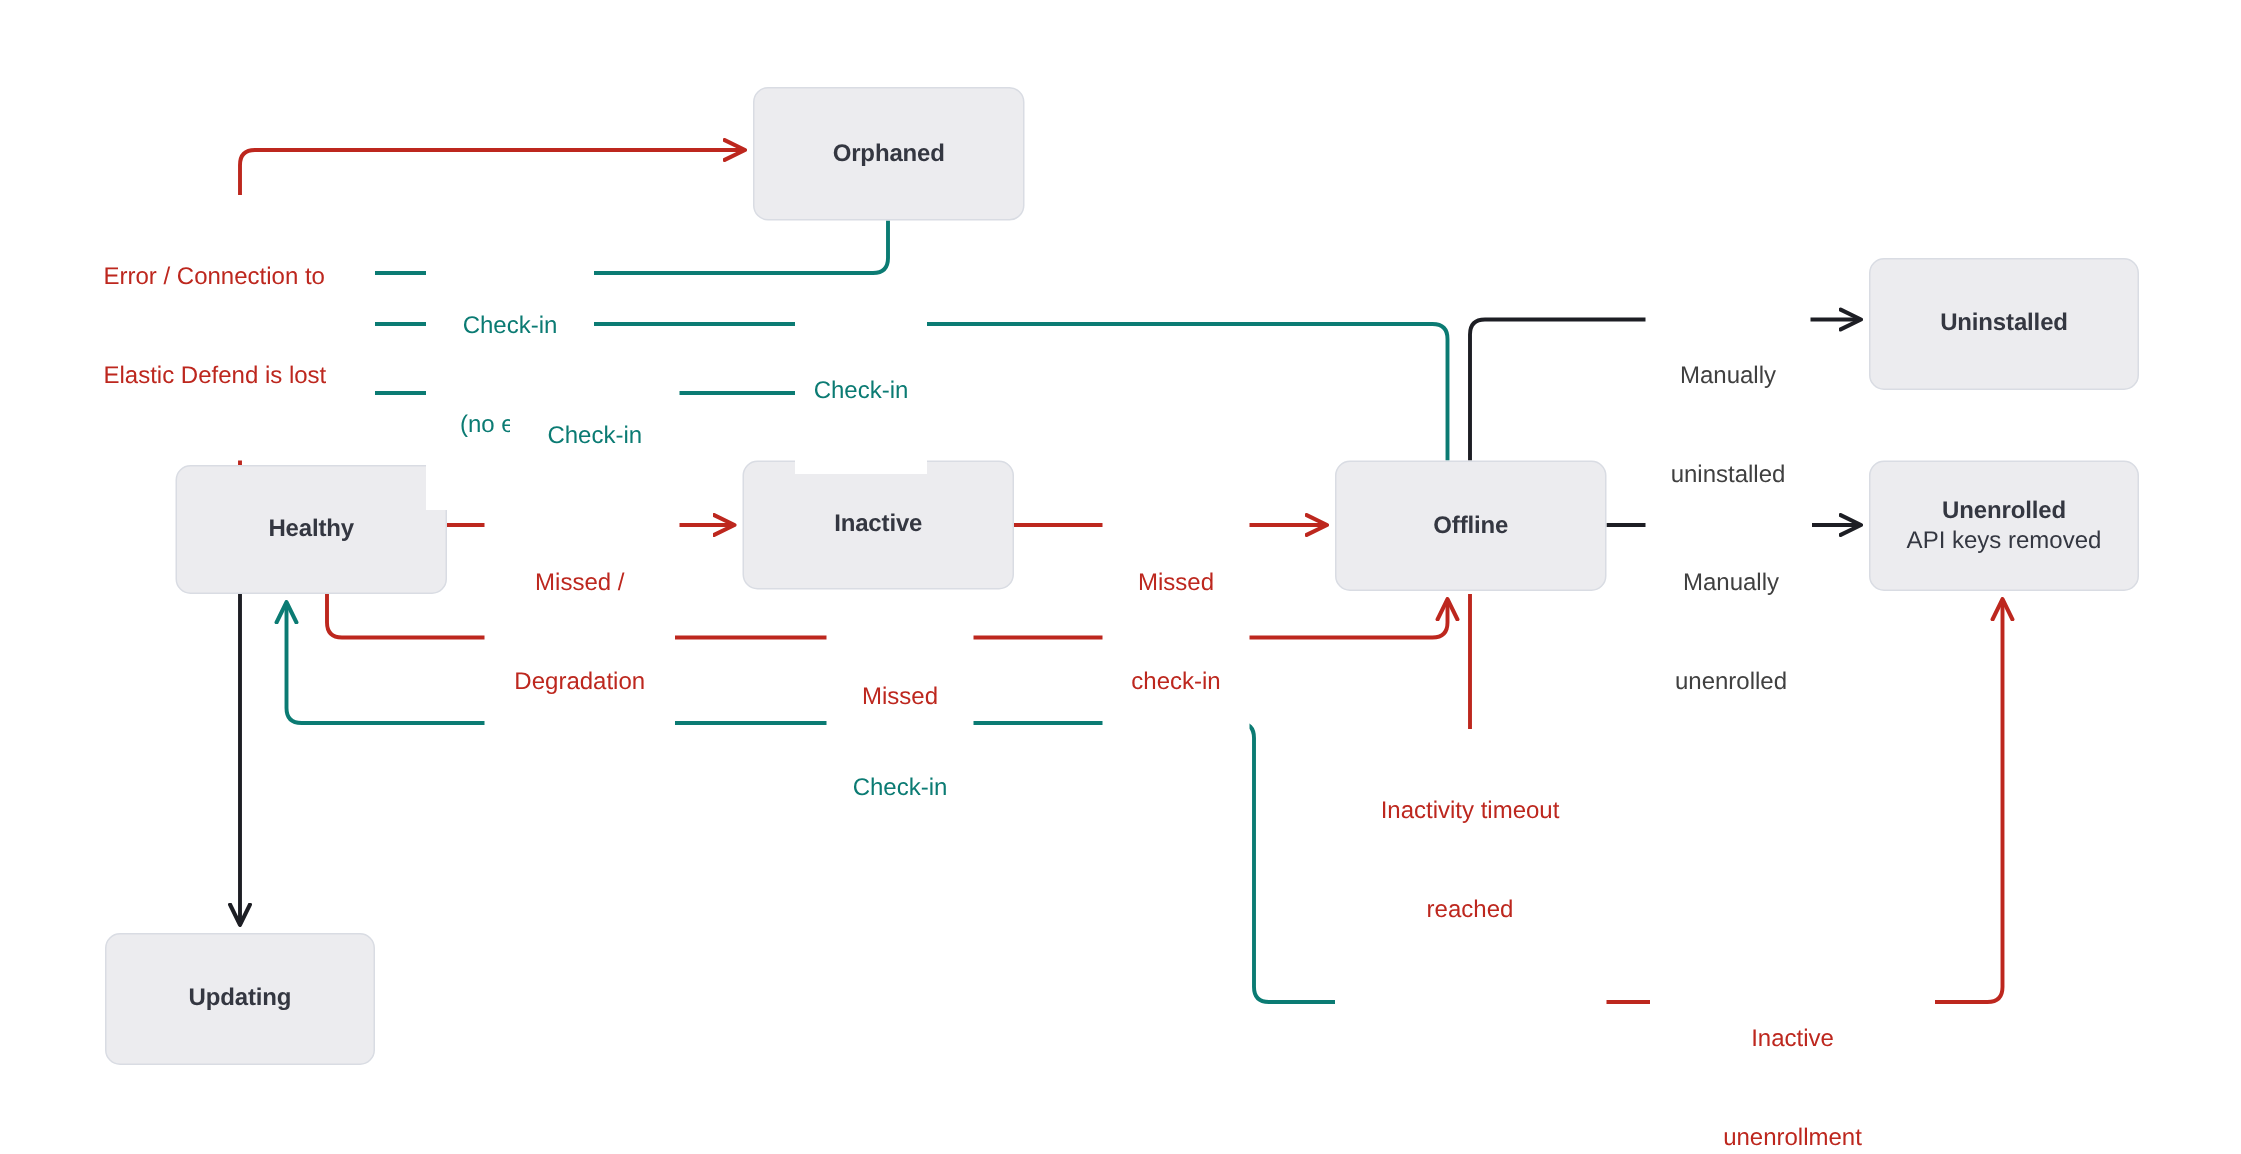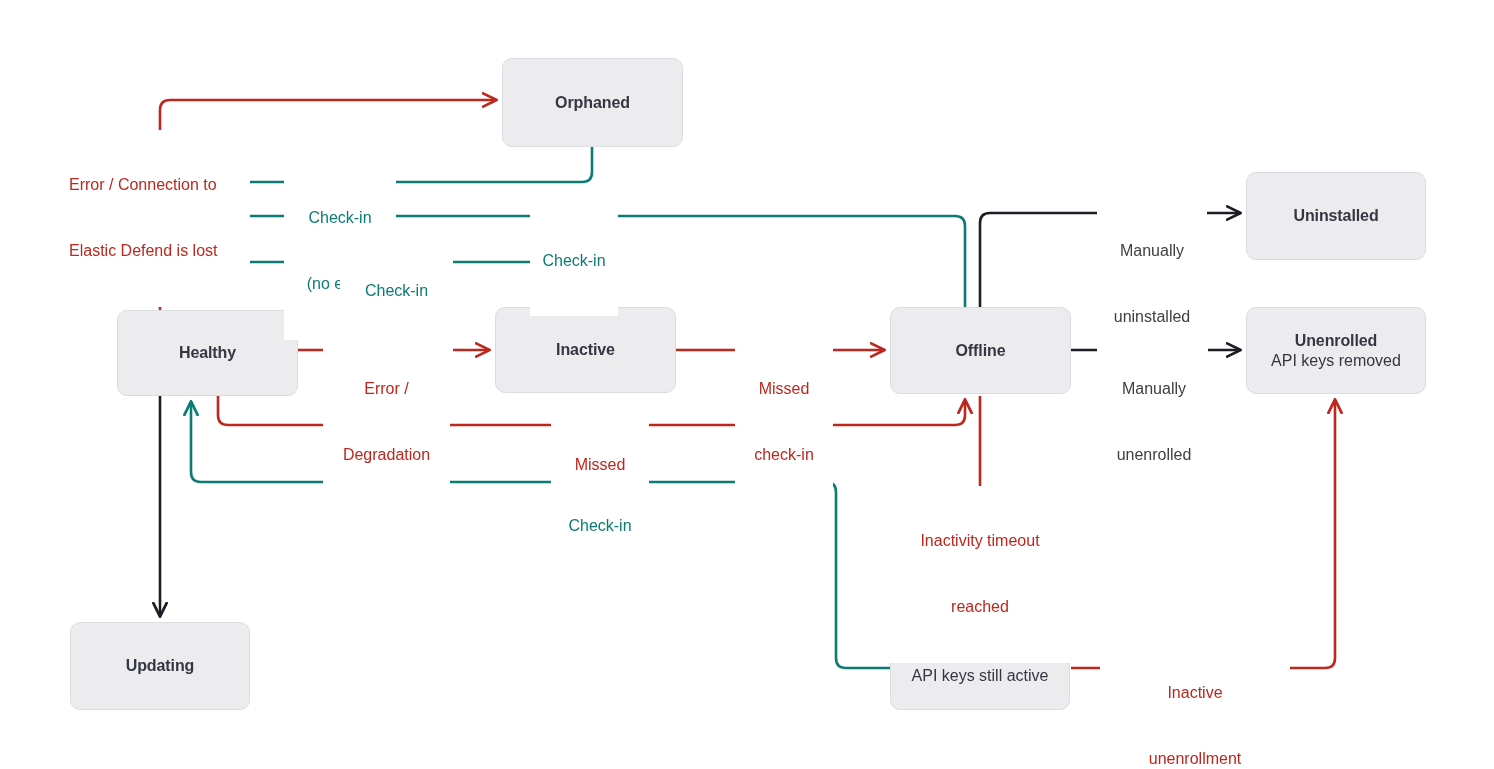--- a/index.html
+++ b/index.html
@@ -135,24 +135,20 @@
 
   <div class="node-box" style="left:1246px; top:307px; width:180px; height:87px;">
     <div class="node-title">Unenrolled</div>
     <div class="node-sub">API keys removed</div>
   </div>
 
   <div class="node-box" style="left:70px; top:622px; width:180px; height:88px;">
     <div class="node-title">Updating</div>
   </div>
 
-  <div class="node-box" style="left:890px; top:622px; width:180px; height:88px;">
-    <div class="node-title">Inactive</div>
-    <div class="node-sub">API keys still active</div>
-  </div>
 
   <div class="edge-label lbl-red" style="left:64px; top:130px; width:186px; text-align:left;">
     <div>Error / Connection to</div>
     <div>Elastic Defend is lost</div>
   </div>
 
   <div class="edge-label lbl-green" style="left:284px; top:163px; width:112px;">
     <div>Check-in</div>
     <div>(no error)</div>
   </div>
@@ -160,21 +156,21 @@
   <div class="edge-label lbl-green" style="left:530px; top:206px; width:88px;">
     <div>Check-in</div>
   </div>
 
   <div class="edge-label lbl-green" style="left:340px; top:236px; width:113px;">
     <div>Check-in</div>
     <div>(no error)</div>
   </div>
 
   <div class="edge-label lbl-red" style="left:323px; top:334px; width:127px;">
-    <div>Error /</div>
+    <div>Missed /</div>
     <div>Degradation</div>
   </div>
 
   <div class="edge-label lbl-red" style="left:735px; top:334px; width:98px;">
     <div>Missed</div>
     <div>check-in</div>
   </div>
 
   <div class="edge-label lbl-red" style="left:551px; top:410px; width:98px;">
     <div>Missed</div>

